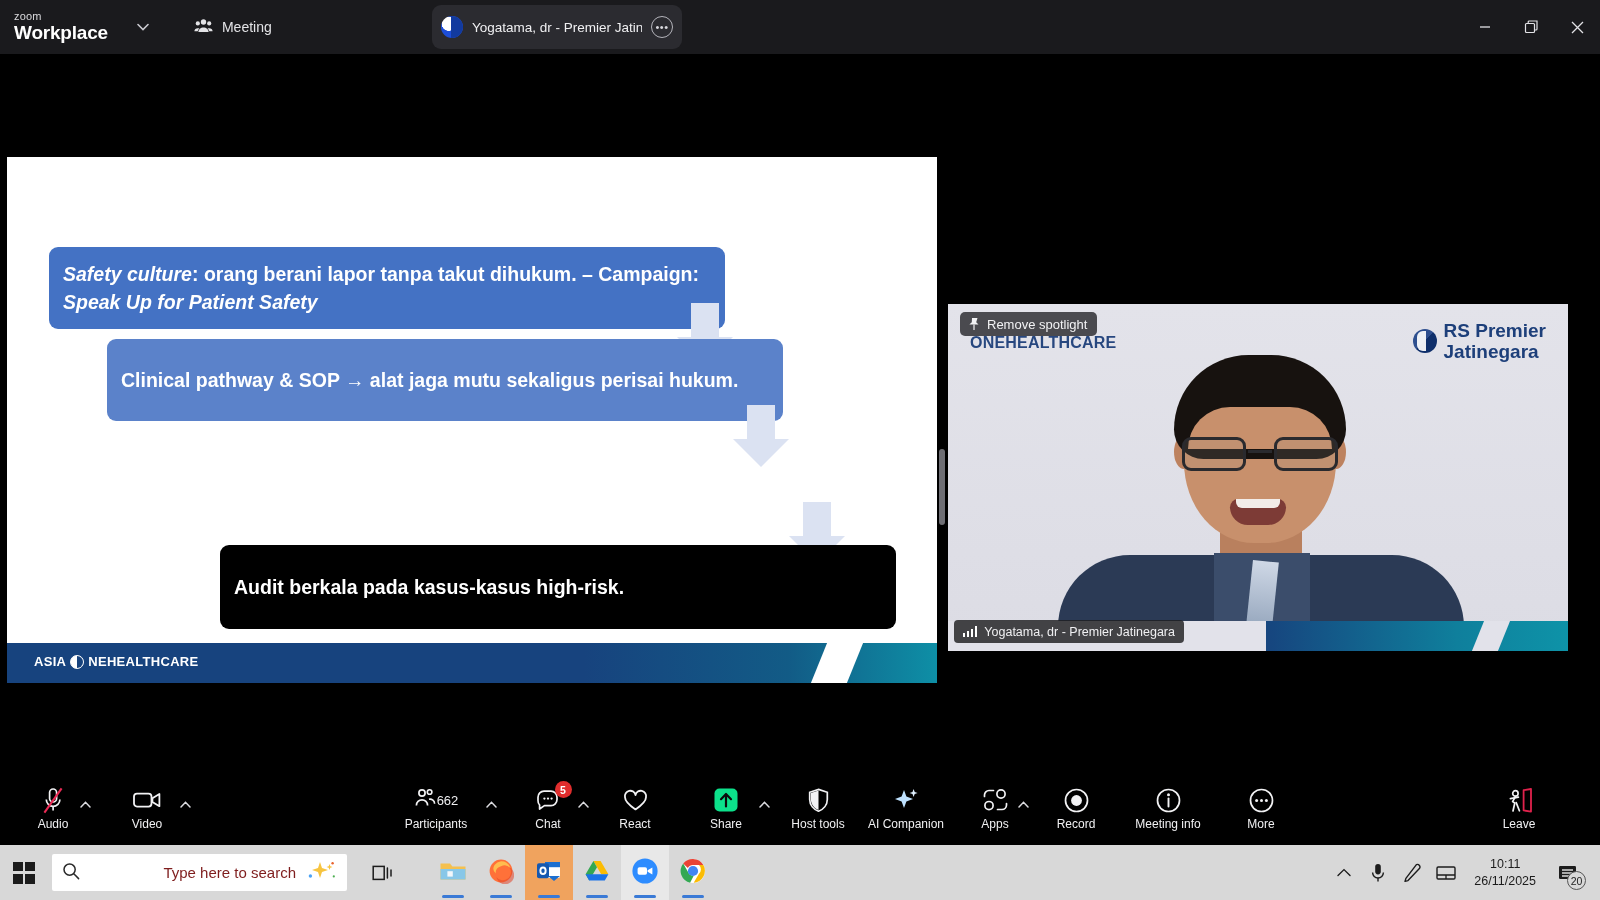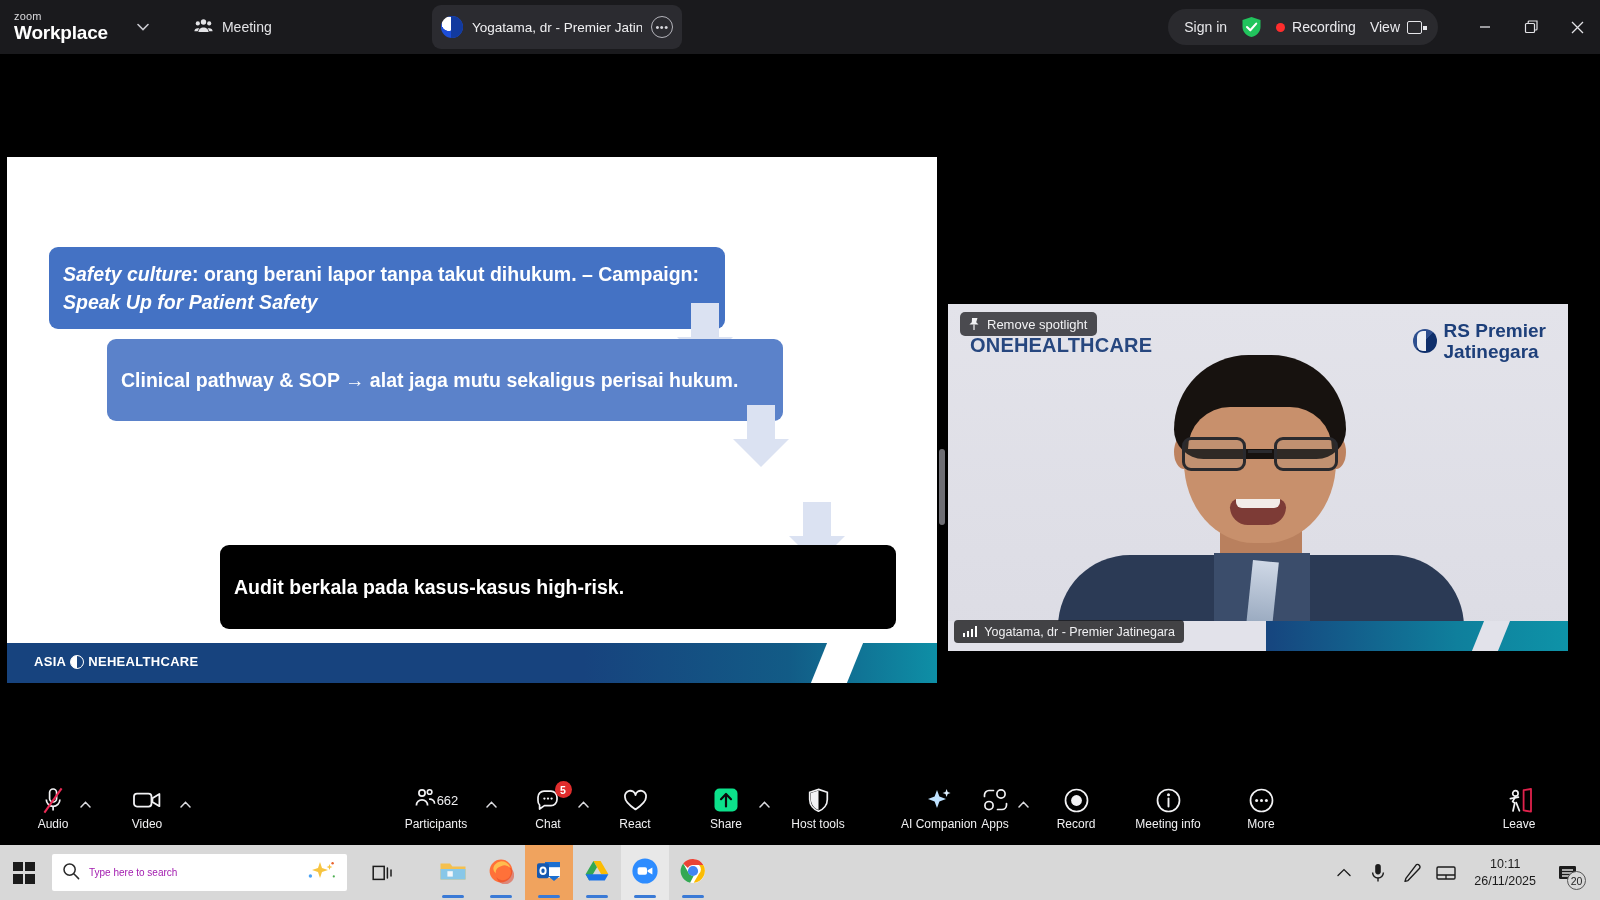--- a/index.html
+++ b/index.html
@@ -129,21 +129,21 @@
   
   .video {
     position: absolute; left: 948px; top: 250px; width: 620px; height: 347px;
     background: #dcdce4; overflow: hidden;
   }
   .vid-bg { position: absolute; inset: 0; background: linear-gradient(180deg,#e3e3ea 0%, #dedee6 72%, #dcdce4 100%); }
   .logo-aoh {
     position: absolute; left: 22px; top: 18px; color: #1d3f7a; font-size: 12.5px;
     font-weight: 800; letter-spacing: .2px; line-height: 1.05; opacity: .95;
   }
-  .logo-aoh .row2 { font-size: 20px; }
+  .logo-aoh .row2 { font-size: 16px; }
   .logo-rsp {
     position: absolute; right: 22px; top: 16px; display: flex; align-items: center; gap: 7px;
     color: #1d3f7a; font-weight: 800; font-size: 19px; line-height: 1.12;
   }
   .logo-rsp .orb {
     width: 24px; height: 24px; border-radius: 50%;
     background: linear-gradient(135deg,#2e4f8f 0 50%, #0f2f6b 50% 100%); position: relative;
   }
   .logo-rsp .orb::after{content:"";position:absolute;left:4px;top:2px;width:9px;height:20px;background:#fff;border-radius:6px 0 0 6px;opacity:.92;}
   .person { position: absolute; left: 148px; bottom: 0; width: 330px; height: 300px; }
@@ -220,21 +220,21 @@
     position: absolute; left: 0; top: 845px; width: 1600px; height: 55px; background: #d8d8d8;
     display: flex; align-items: center;
   }
   .start { width: 48px; height: 55px; display: flex; align-items: center; justify-content: center; }
   .win-sq { width: 22px; height: 22px; display: grid; grid-template-columns: 1fr 1fr; grid-template-rows: 1fr 1fr; gap: 2.4px; }
   .win-sq i { background: #1b1b1b; display: block; }
   .search {
     width: 295px; height: 37px; background: #fff; border-radius: 2px; display: flex;
     align-items: center; gap: 9px; padding: 0 10px; margin-left: 4px;
   }
-  .search .txt { font-size: 10px; color: #a21caf; flex: 1; }
+  .search .txt { font-size: 15px; color: #7f1d1d; flex: 1; text-align: right; }
   .tb-ico { width: 48px; height: 55px; display: flex; align-items: center; justify-content: center; position: relative; }
   .tb-ico.active { background: #e8e8e8; }
   .tb-ico.hl { background: #f0a35e; }
   .tb-ico .underline { position: absolute; bottom: 2px; left: 13px; width: 22px; height: 3px; background: #3a7ad6; border-radius: 2px; }
   .tray { margin-left: auto; display: flex; align-items: center; gap: 2px; padding-right: 12px; }
   .tray-ico { width: 32px; height: 55px; display: flex; align-items: center; justify-content: center; color: #1c1c1c; }
   .clock { text-align: center; font-size: 12.5px; color: #1c1c1c; line-height: 1.35; padding: 0 10px; }
   .notif { width: 40px; height: 55px; display: flex; align-items: center; justify-content: center; position: relative; }
   .notif .ncount {
     position: absolute; right: 2px; bottom: 10px; width: 19px; height: 19px; border-radius: 50%;
@@ -272,37 +272,20 @@
       </span>
       <span>Meeting</span>
     </div>
 
     <div class="tab-active">
       <span class="tab-ico"></span>
       <span class="tab-label">Yogatama, dr - Premier Jatinegara</span>
       <span class="tab-more">•••</span>
     </div>
 
-    <div class="tr-pill">
-      <span class="sign-in">Sign in</span>
-      <span class="shield-ok">
-        <svg width="21" height="22" viewBox="0 0 21 22">
-          <path d="M10.5 1 L19.5 4 V11 C19.5 16 15.4 19.8 10.5 21 C5.6 19.8 1.5 16 1.5 11 V4 Z" fill="#21c45d"></path>
-          <path d="M6 11 L9.3 14.3 L15.2 7.6" stroke="#fff" stroke-width="2.1" fill="none" stroke-linecap="round" stroke-linejoin="round"></path>
-        </svg>
-      </span>
-      <span class="rec-wrap">
-        <span class="rec-dot"></span>
-        <span>Recording</span>
-      </span>
-      <span class="view-wrap">
-        <span>View</span>
-        <span class="view-glyph"></span>
-      </span>
-    </div>
 
     <div class="win-btns">
       <div class="win-btn">
         <svg width="14" height="14" viewBox="0 0 14 14">
             <path d="M2 7 H12" stroke="#e2e2e6" stroke-width="1.3"></path>
           </svg>
       </div>
       <div class="win-btn">
         <svg width="15" height="15" viewBox="0 0 15 15">
           <rect x="1.5" y="3.5" width="9" height="9" stroke="#e2e2e6" stroke-width="1.2" fill="none" rx="1"></rect>
@@ -520,21 +503,21 @@
     <div class="ctrl" style="left:784px;width:68px">
       <span class="ico">
         <svg width="21" height="25" viewBox="0 0 21 25">
           <path d="M10.5 1.4 L19.3 4.3 V11.4 C19.3 17 15.3 21.4 10.5 23.2 C5.7 21.4 1.7 17 1.7 11.4 V4.3 Z" stroke="#f2f2f4" stroke-width="1.7" fill="none"></path>
           <path d="M10.5 2.6 V22 C6.3 20.3 2.9 16.4 2.9 11.4 V5.1 Z" fill="#f2f2f4"></path>
         </svg>
       </span>
       <span class="lbl">Host tools</span>
     </div>
 
-    <div class="ctrl" style="left:895px;width:88px">
+    <div class="ctrl" style="left:862px;width:88px">
       <span class="ico">
         <svg width="26" height="26" viewBox="0 0 26 26">
           <path d="M11 3 L13.4 9.6 L20 12 L13.4 14.4 L11 21 L8.6 14.4 L2 12 L8.6 9.6 Z" fill="#bfe2ff"></path>
           <path d="M20.6 2 L21.7 4.9 L24.6 6 L21.7 7.1 L20.6 10 L19.5 7.1 L16.6 6 L19.5 4.9 Z" fill="#dff0ff"></path>
         </svg>
       </span>
       <span class="lbl">AI Companion</span>
     </div>
 
     <div class="ctrl" style="left:972px;width:46px">

